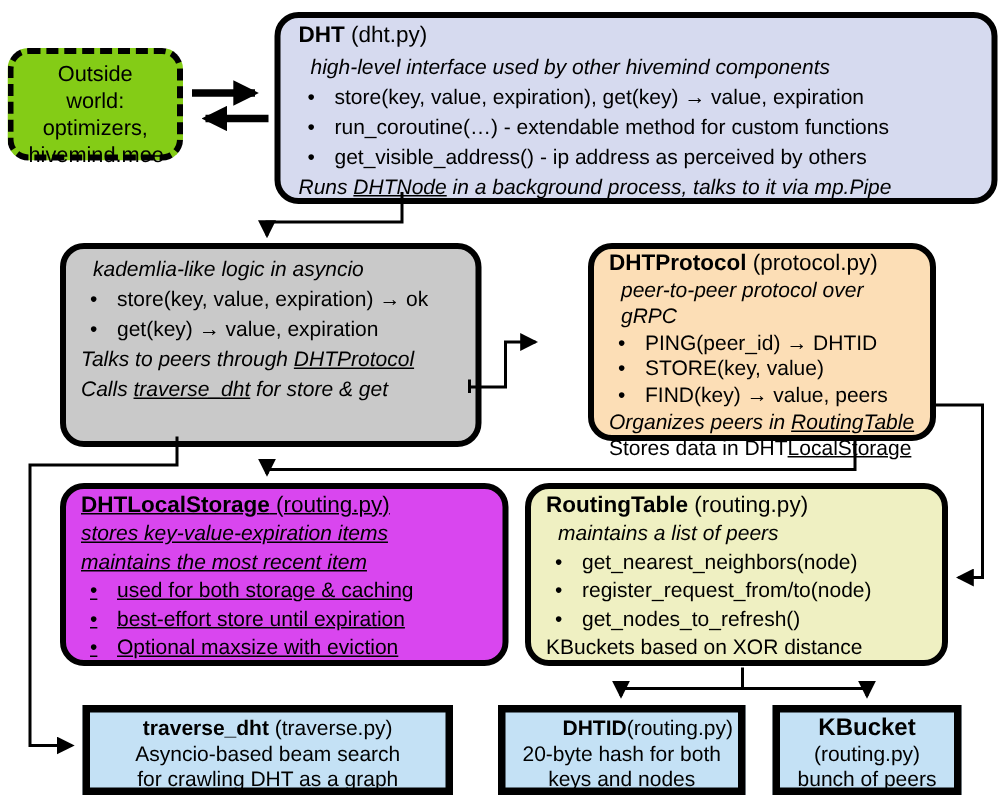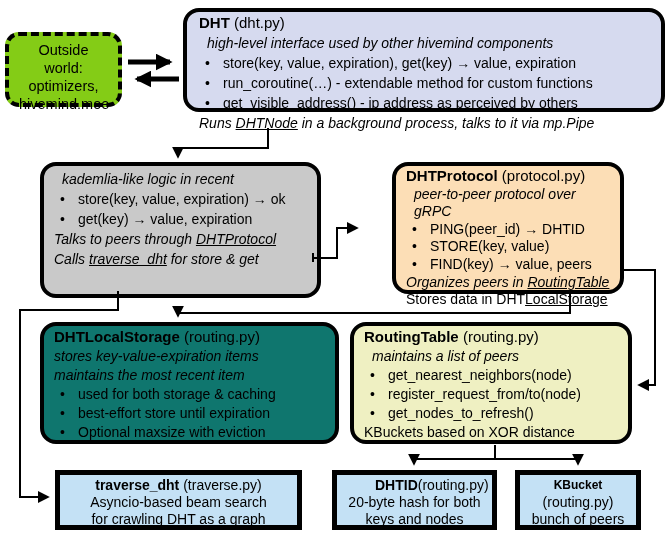--- a/index.html
+++ b/index.html
@@ -13,21 +13,21 @@
   .it{font-style:italic;}
   .u{text-decoration:underline;}
   .ind{padding-left:8px;}
   .brow{display:flex;}
   .bm{flex:0 0 18px;padding-left:6px;}
   .btx{flex:1;white-space:nowrap;}
   
   .ow{left:5px;top:32px;width:117px;height:75px;border:4px dashed #000;
       border-radius:14px;text-align:center;font-size:14.5px;line-height:18px;
       padding-top:5px;background:#84cc16;}
-  .dht{left:183px;top:8px;width:482px;height:104px;line-height:20px;padding:1px 12px;}
+  .dht{left:183px;top:8px;width:482px;height:128px;line-height:20px;padding:1px 12px;}
   .dhtnode{left:40px;top:162px;width:281px;height:136px;line-height:20px;padding-top:3px;}
   .dhtprotocol{left:365px;top:162px;width:232px;height:132px;line-height:17.6px;padding-top:1px;margin-left:27px;}
   .storage{left:40px;top:322px;width:299px;height:122px;line-height:19px;padding:1px 10px;}
   .routing{left:350px;top:322px;width:282px;height:122px;line-height:19px;padding:1px 10px;}
   .sq{border-radius:0;border-width:5px;text-align:center;padding:2px 4px;
       line-height:17px;font-size:14px;}
   .traverse{left:55px;top:470px;width:247px;height:60px;}
   .dhtid{left:332px;top:470px;width:165px;height:60px;}
   .kbucket{left:515px;top:470px;width:126px;height:60px;}
   .connectors{position:absolute;left:0;top:0;width:672px;height:533px;
@@ -56,21 +56,21 @@
         <span class="btx">run_coroutine(…) - extendable method for custom functions</span>
       </div>
     <div class="brow">
         <span class="bm">•</span>
         <span class="btx">get_visible_address() - ip address as perceived by others</span>
       </div>
     <div class="it"><span>Runs </span><span class="u">DHTNode</span><span> in a background process, talks to it via mp.Pipe</span></div>
   </div>
 
   <div class="box dhtnode" style="background-color: rgb(201, 201, 201);">
-    <div class="it ind">kademlia-like logic in recent</div>
+    <div class="it ind">kademlia-like logic in asyncio</div>
     <div class="brow">
         <span class="bm">•</span>
         <span class="btx">store(key, value, expiration) → ok</span>
       </div>
     <div class="brow">
         <span class="bm">•</span>
         <span class="btx">get(key) → value, expiration</span>
       </div>
     <div class="it"><span>Talks to peers through </span><span class="u">DHTProtocol</span></div>
     <div class="it"><span>Calls </span><span class="u">traverse_dht</span><span> for store &amp; get</span></div>
@@ -88,21 +88,21 @@
         <span class="btx">STORE(key, value)</span>
       </div>
     <div class="brow">
         <span class="bm">•</span>
         <span class="btx">FIND(key) → value, peers</span>
       </div>
     <div class="it"><span>Organizes peers in </span><span class="u">RoutingTable</span></div>
     <div><span>Stores data in DHT</span><span class="u">LocalStorage</span></div>
   </div>
 
-  <div class="box storage" style="background-color: #0f766e;">
+  <div class="box storage" style="background-color: #d946ef; text-decoration: underline;">
     <div class="trow"><span class="ttl">DHTLocalStorage</span><span class="file"> (routing.py)</span></div>
     <div class="it">stores key-value-expiration items</div>
     <div class="it">maintains the most recent item</div>
     <div class="brow">
         <span class="bm">•</span>
         <span class="btx">used for both storage &amp; caching</span>
       </div>
     <div class="brow">
         <span class="bm">•</span>
         <span class="btx">best-effort store until expiration</span>
@@ -137,21 +137,21 @@
     <div>for crawling DHT as a graph</div>
   </div>
 
   <div class="box sq dhtid" style="background-color: rgb(196, 225, 245);">
     <div class="trow"><span class="ttl" style="font-size:14px;margin-left:34px;">DHTID</span><span>(routing.py)</span></div>
     <div>20-byte hash for both</div>
     <div>keys and nodes</div>
   </div>
 
   <div class="box sq kbucket" style="background-color: rgb(196, 225, 245);">
-    <div class="ttl" style="font-size:12px;">KBucket</div>
+    <div class="ttl" style="font-size:16px;">KBucket</div>
     <div>(routing.py)</div>
     <div>bunch of peers</div>
   </div>
 
   <svg class="connectors" viewBox="0 0 672 533" xmlns="http://www.w3.org/2000/svg">
     <defs>
       <marker id="ah" viewBox="0 0 10 10" refX="8.5" refY="5" markerWidth="6" markerHeight="6" orient="auto-start-reverse">
         <path d="M0,0 L10,5 L0,10 z" fill="#000"></path>
       </marker>
       <marker id="ahbig" viewBox="0 0 10 10" refX="8.5" refY="5" markerWidth="3.4" markerHeight="3.4" orient="auto-start-reverse">

